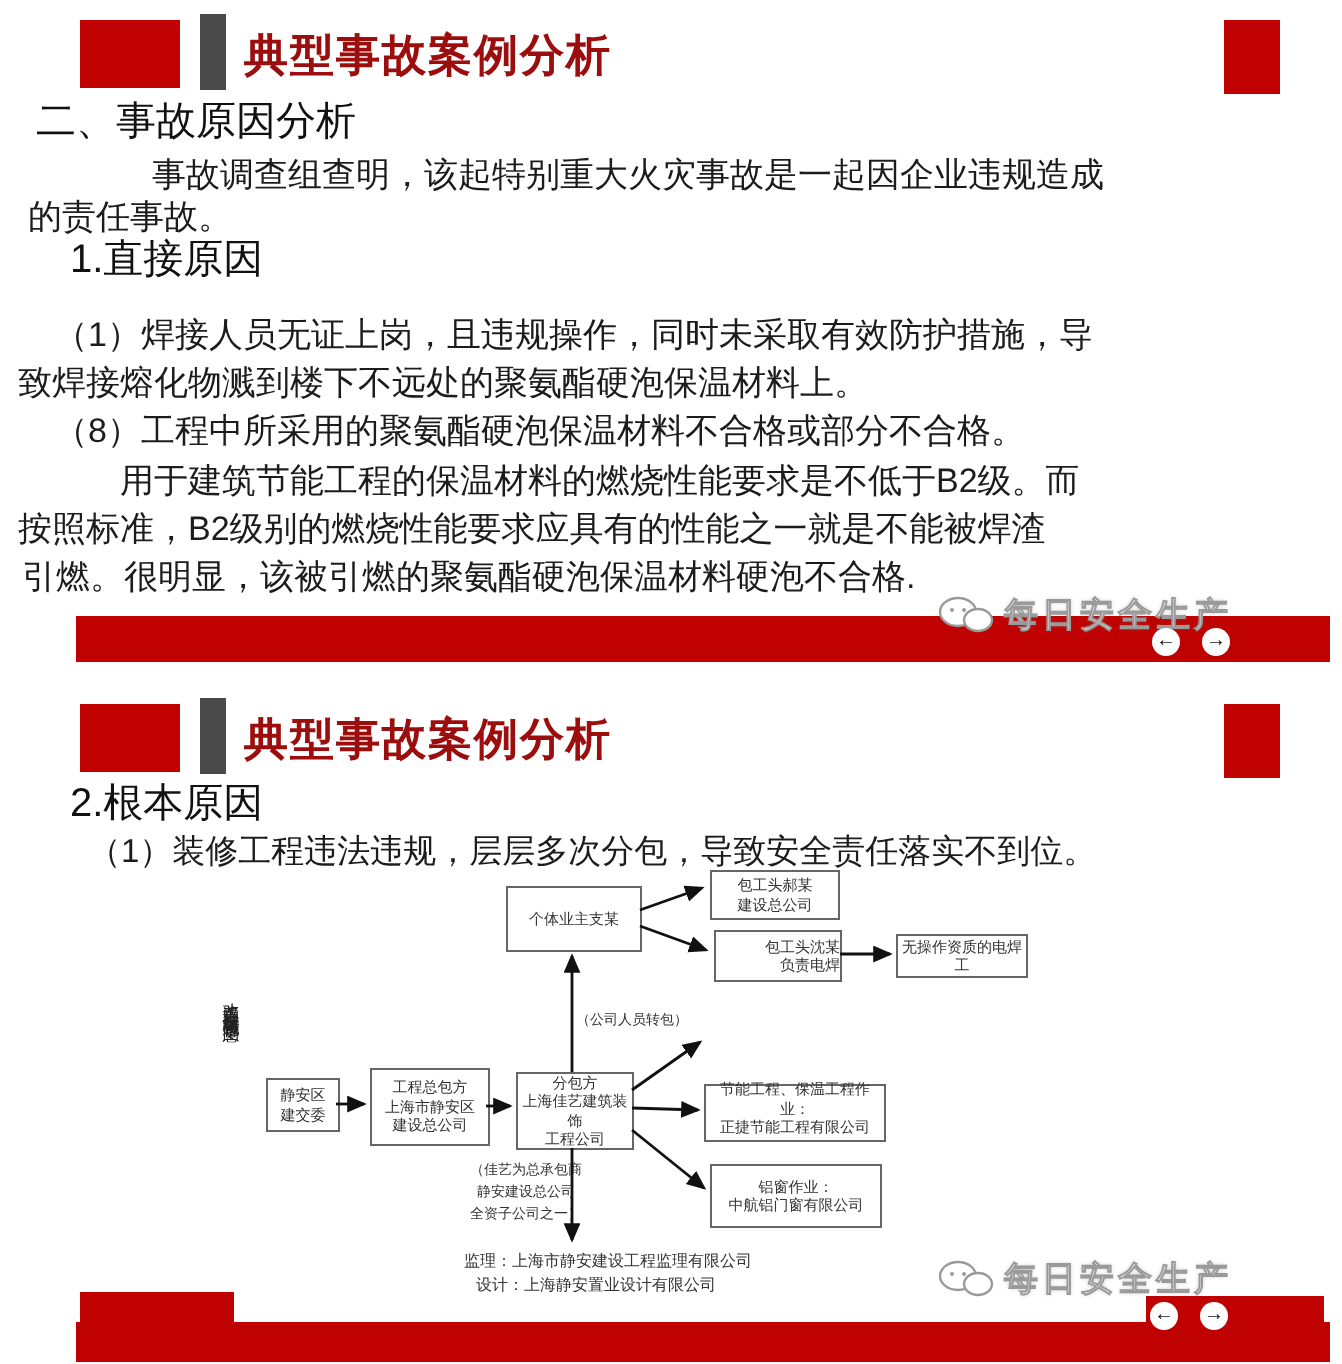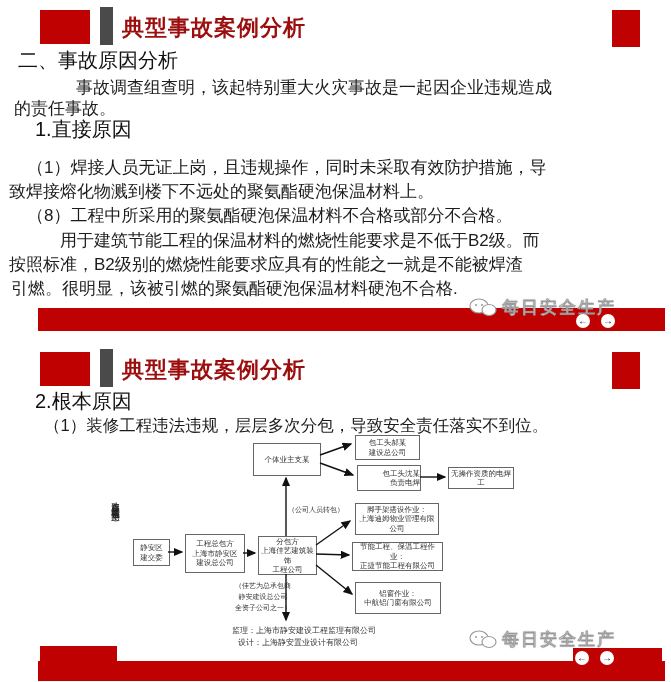--- a/index.html
+++ b/index.html
@@ -106,25 +106,21 @@
         <div>包工头郝某</div>
         <div>建设总公司</div>
       </div>
       <div class="dbox" style="left:357px;top:30px;width:62px;height:24px;align-items:flex-end;">
         <div>包工头沈某</div>
         <div>负责电焊</div>
       </div>
       <div class="dbox" style="left:448px;top:32px;width:64px;height:20px;">
         <div>无操作资质的电焊工</div>
       </div>
-      <div class="dbox" style="left:355px;top:68px;width:82px;height:30px;">
-        <div>脚手架搭设作业：</div>
-        <div>上海迪姆物业管理有限公司</div>
-      </div>
-      <div class="dbox" style="left:352px;top:107px;width:89px;height:27px;">
+      <div class="dbox" style="left:352px;top:107px;width:89px;height:27px;font-family:Liberation Mono, monospace;">
         <div>节能工程、保温工程作业：</div>
         <div>正捷节能工程有限公司</div>
       </div>
       <div class="dbox" style="left:355px;top:147px;width:84px;height:30px;">
         <div>铝窗作业：</div>
         <div>中航铝门窗有限公司</div>
       </div>
 
       <div class="dlabel" style="left:288px;top:70px;">（公司人员转包）</div>
       <div class="dlabel-multi" style="left:230px;top:145px;width:66px;">

